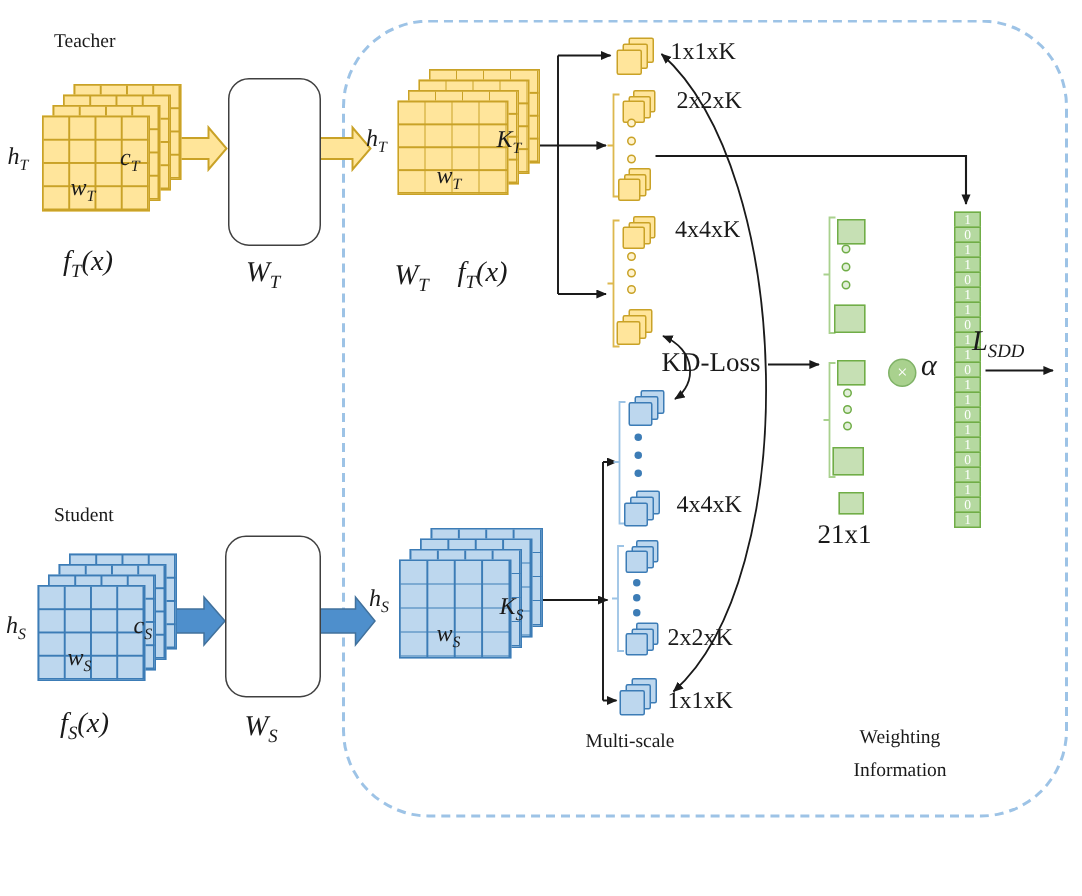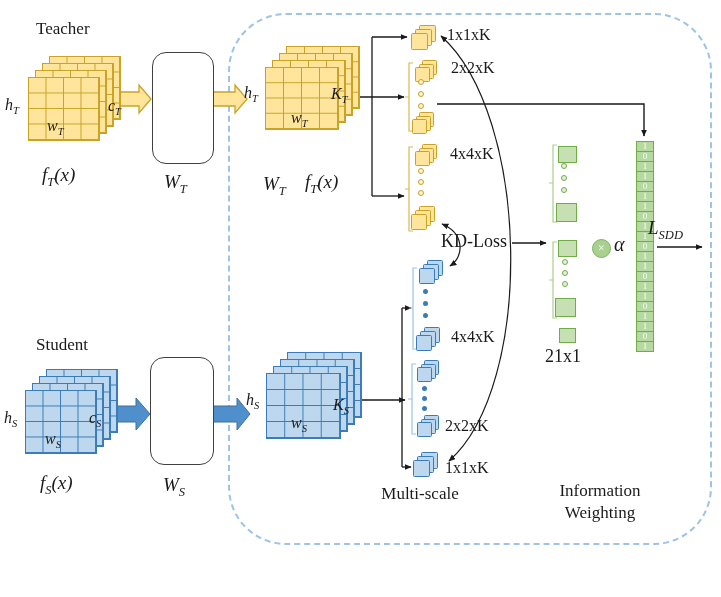--- a/index.html
+++ b/index.html
@@ -5,21 +5,21 @@
   html,body { margin:0; padding:0; background:#fff; }
   .canvas {
     position:relative; width:721px; height:597px; background:#fff;
     font-family:"Liberation Serif", serif; color:#1a1a1a; overflow:hidden;
   }
   .dashed-box {
     position:absolute; left:228px; top:13px; width:480px; height:528px;
     border:2px dashed #9DC3E6; border-radius:58px;
   }
   svg.layer { position:absolute; left:0; top:0; z-index:2; }
-  .lbl { position:absolute; z-index:5; white-space:nowrap; font-size:17px; }
+  .lbl { position:absolute; z-index:5; white-space:nowrap; font-size:13px; }
   .math { font-style:italic; }
   sub { font-size:66%; line-height:0; }
   .lbl.big { font-size:19px; }
   .lbl.small { font-size:16px; }
   .center { text-align:center; }
 
   
   .fmap { position:absolute; z-index:3; }
   .sheet {
     position:absolute; background-color:var(--fill); border:1.2px solid var(--line);
@@ -184,21 +184,21 @@
     </g>
   </svg>
 
   <div class="fmap teacher-theme" style="left:28px; top:56px; width:92px; height:84px">
     <div class="sheet" style="left:21px; top:0;  width:70px; height:62px"></div>
     <div class="sheet" style="left:14px; top:7px; width:70px; height:62px"></div>
     <div class="sheet" style="left:7px;  top:14px; width:70px; height:62px"></div>
     <div class="sheet" style="left:0;    top:21px; width:70px; height:62px"></div>
   </div>
   <div class="lbl math small" style="left:5px; top:96px"><span>h</span><sub>T</sub></div>
-  <div class="lbl math small" style="left:108px; top:97px"><span>c</span><sub>T</sub></div>
+  <div class="lbl math small" style="left:80px; top:97px"><span>c</span><sub>T</sub></div>
   <div class="lbl math small" style="left:47px; top:117px"><span>w</span><sub>T</sub></div>
   <div class="lbl math big" style="left:42px; top:164px"><span>f</span><sub>T</sub><span>(x)</span></div>
   <div class="lbl" style="left:36px; top:19px">Teacher</div>
 
   <div class="mlp-box" style="left:152px; top:52px; width:60px; height:110px"></div>
   <div class="lbl math big" style="left:164px; top:171px"><span>W</span><sub>T</sub></div>
 
   <div class="fmap teacher-theme" style="left:265px; top:46px; width:94px; height:83px">
     <div class="sheet" style="left:21px; top:0;  width:72px; height:61px"></div>
     <div class="sheet" style="left:14px; top:7px; width:72px; height:61px"></div>
@@ -325,22 +325,22 @@
       <div class="bincell">0</div>
       <div class="bincell">1</div>
       <div class="bincell">1</div>
       <div class="bincell">0</div>
       <div class="bincell">1</div>
     </div>
 
   <div class="lbl math" style="left:648px; top:217px; font-size:19px"><span>L</span><sub>SDD</sub></div>
 
   <div class="lbl center" style="left:530px; top:480px; width:140px; line-height:22px">
+    <div>Weighting</div>
     <div>Information</div>
-    <div>Weighting</div>
   </div>
 
   <div class="fmap student-theme" style="left:25px; top:369px; width:92px; height:84px">
     <div class="sheet" style="left:21px; top:0;  width:70px; height:62px"></div>
     <div class="sheet" style="left:14px; top:7px; width:70px; height:62px"></div>
     <div class="sheet" style="left:7px;  top:14px; width:70px; height:62px"></div>
     <div class="sheet" style="left:0;    top:21px; width:70px; height:62px"></div>
   </div>
   <div class="lbl" style="left:36px; top:335px">Student</div>
   <div class="lbl math small" style="left:4px; top:409px"><span>h</span><sub>S</sub></div>

